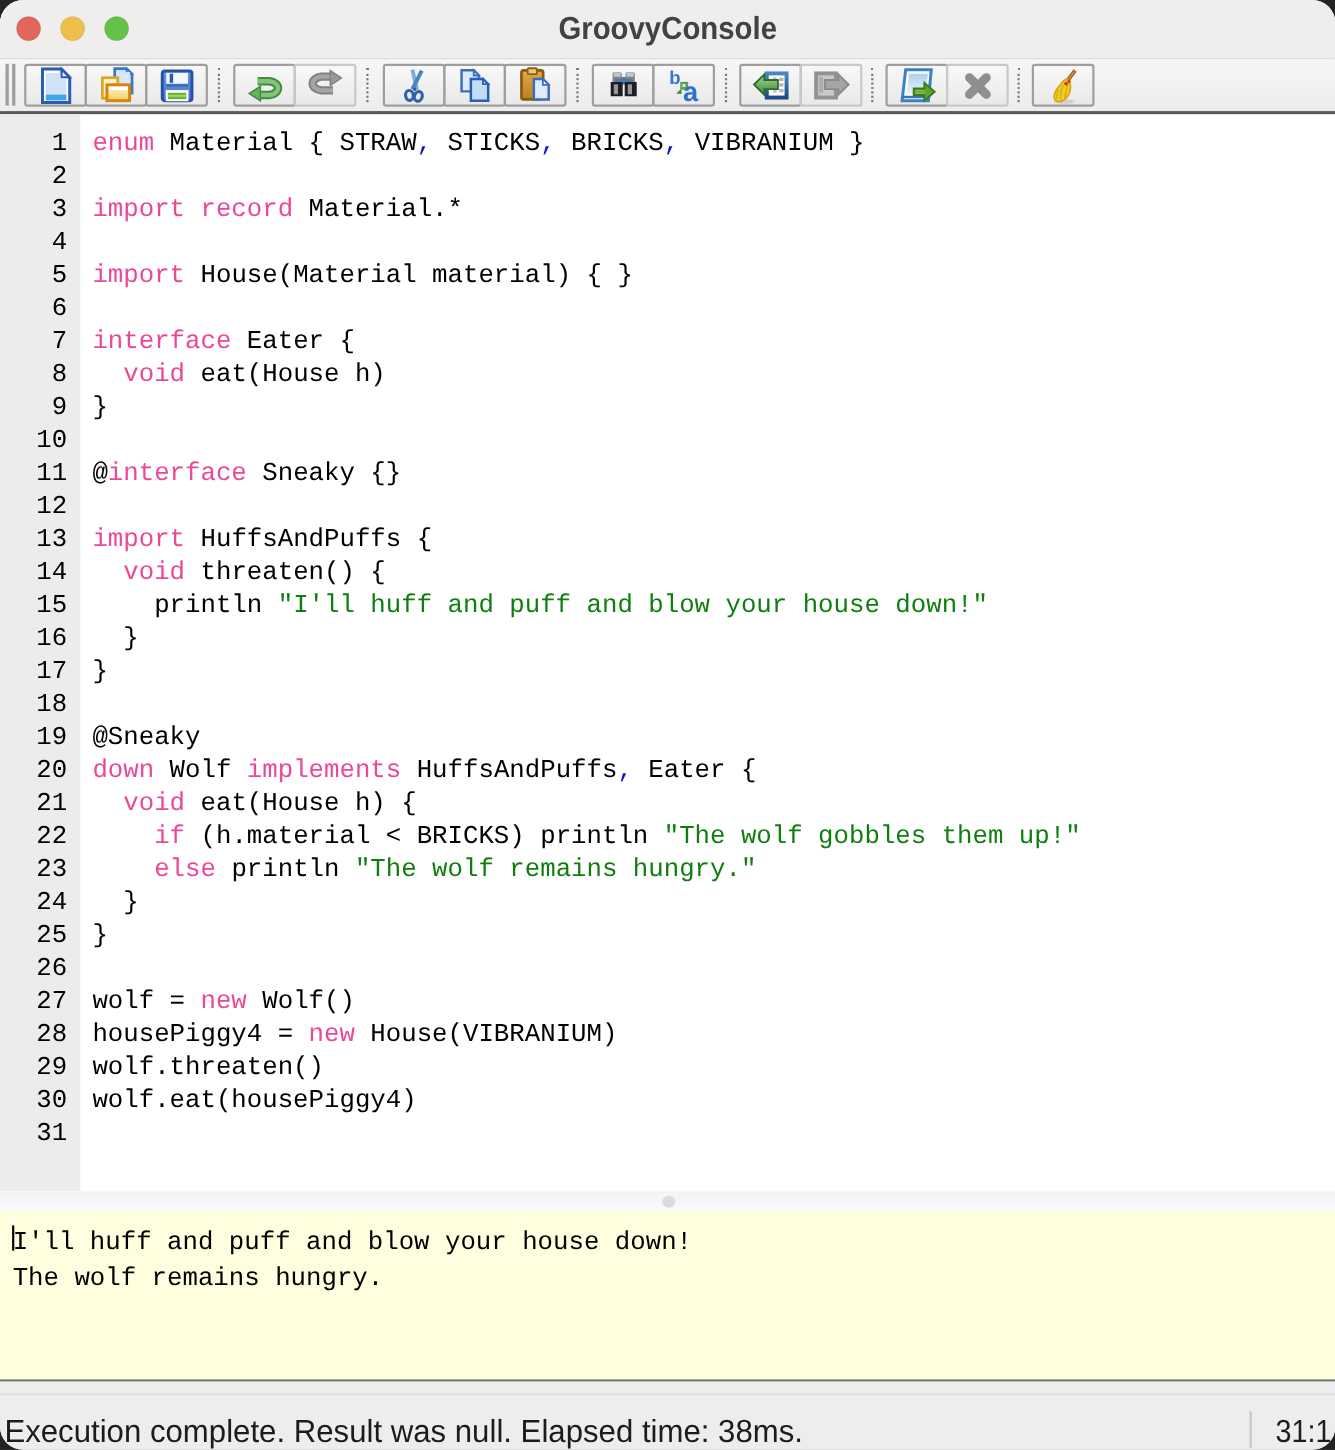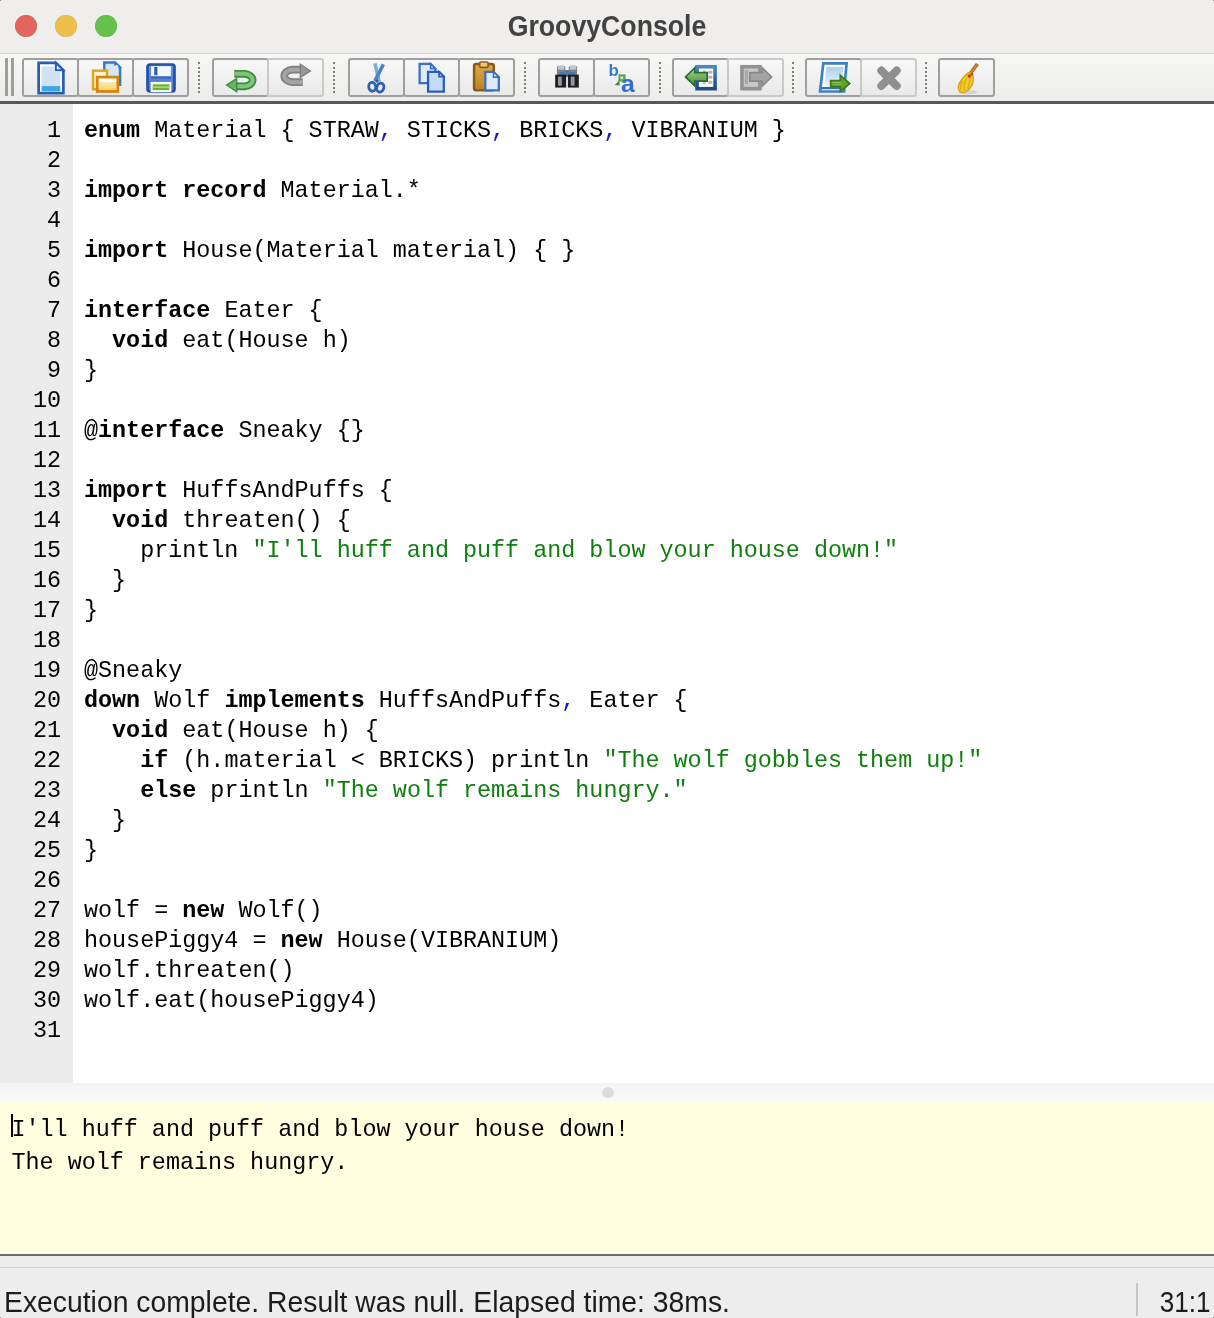--- a/index.html
+++ b/index.html
@@ -1,31 +1,31 @@
 <!DOCTYPE html>
 <html><head><meta charset="utf-8"><style>
 html,body{margin:0;padding:0;width:1214px;height:1318px;background:#232323;overflow:hidden}
-.window{position:absolute;left:0;top:0;width:1214px;height:1318px;border-radius:2px;overflow:hidden;background:#fff;font-family:"Liberation Sans",sans-serif}
+.window{position:absolute;left:0;top:0;width:1214px;height:1318px;border-radius:21px;overflow:hidden;background:#fff;font-family:"Liberation Sans",sans-serif}
 .titlebar{position:absolute;left:0;top:0;width:100%;height:53px;background:#efeeec;border-bottom:1px solid #d6d5d3}
 .tl{position:absolute;top:15px;width:22px;height:22px;border-radius:50%;box-shadow:inset 0 0 1px rgba(0,0,0,.25)}
 .title{position:absolute;top:10px;width:100%;text-align:center;font-weight:bold;font-size:29px;color:#424242;transform:scaleX(.92)}
 .toolbar{position:absolute;left:0;top:54px;width:100%;height:47px;background:linear-gradient(#f6f6f5,#ededec)}
 .grp{position:absolute;top:4px;height:39px;display:flex}
 .btn{width:57px;height:39px;box-sizing:border-box;border:2px solid #9f9f9f;border-radius:3px;background:linear-gradient(#f8f8f8,#e9e9e9);display:flex;align-items:center;justify-content:center}
 .btn+.btn{margin-left:-2px}
 .btn.dis{border-color:#c9c9c9}
 .dots{position:absolute;top:8px;width:0;height:31px;border-left:2px dotted #7e7e7e}
 .handle{position:absolute;top:4px;width:3px;height:38px;background:#9e9e9e}
 .tbline{position:absolute;left:0;top:101px;width:100%;height:3px;background:#58585b}
 .editor{position:absolute;left:0;top:104px;width:100%;height:979px;background:#fff}
 .gutter{position:absolute;left:0;top:0;width:73px;height:979px;background:#ececec}
 pre{margin:0;font-family:"Liberation Mono",monospace;font-size:23.4px;line-height:30px}
 .nums{position:absolute;left:0;top:12px;width:61px;text-align:right;color:#000}
 .code{position:absolute;left:84px;top:12px;color:#000}
-.k{color:#000000;font-weight:bold}
+.k{color:#ec4899;font-weight:normal}
 .c{color:#1414cc}
 .s{color:#0e7f0e}
 .splitter{position:absolute;left:0;top:1083px;width:100%;height:18px;background:linear-gradient(#f3f3f3,#fbfbfb)}
 .knob{position:absolute;left:602px;top:4px;width:12px;height:11px;border-radius:50%;background:#dcdcdc}
 .output{position:absolute;left:0;top:1101px;width:100%;height:153px;background:#ffffe0}
 .out{position:absolute;left:11.5px;top:13px;line-height:32.6px;color:#000000}
 .caret{position:absolute;left:10.5px;top:13px;width:2px;height:23px;background:#000}
 .botline{position:absolute;left:0;top:1254px;width:100%;height:2px;background:#6e6e6e}
 .status{position:absolute;left:0;top:1256px;width:100%;height:62px;background:#ededed}
 .stline{position:absolute;left:0;top:11px;width:100%;height:1px;background:#d8d8d8}

